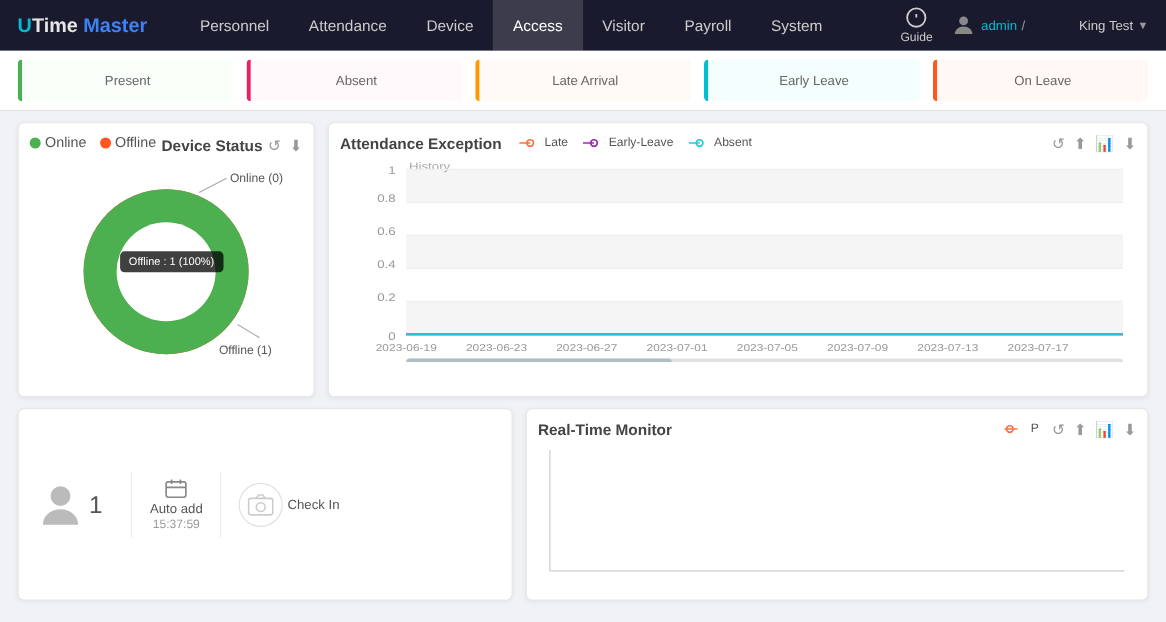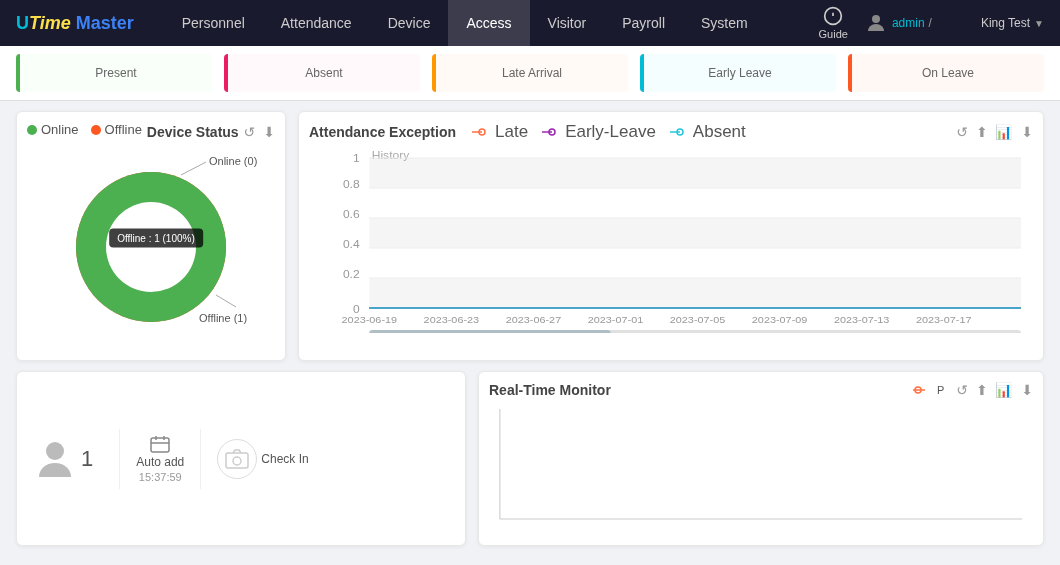--- a/index.html
+++ b/index.html
@@ -14,21 +14,21 @@
       padding: 0 16px;
       position: relative;
     }
     .logo {
       font-size: 18px;
       font-weight: bold;
       margin-right: 30px;
       white-space: nowrap;
     }
     .logo-u { color: #00bcd4; }
-    .logo-time { color: #fde047; font-style: italic; }
+    .logo-time { color: #e5e5e5; }
     .logo-space { color: #ffffff; }
     .logo-master { color: #3b82f6; }
 
     .nav {
       display: flex;
       gap: 0;
       flex: 1;
     }
     .nav-item {
       color: #ccc;
@@ -198,21 +198,21 @@
       left: 52%;
       transform: translate(-50%, -50%);
       pointer-events: none;
     }
 
     
     .chart-legend {
       display: flex;
       gap: 14px;
       align-items: center;
-      font-size: 17px;
+      font-size: 11px;
       color: #555;
     }
     .chart-legend-item {
       display: flex;
       align-items: center;
       gap: 4px;
     }
 
     .chart-area {
       position: relative;

